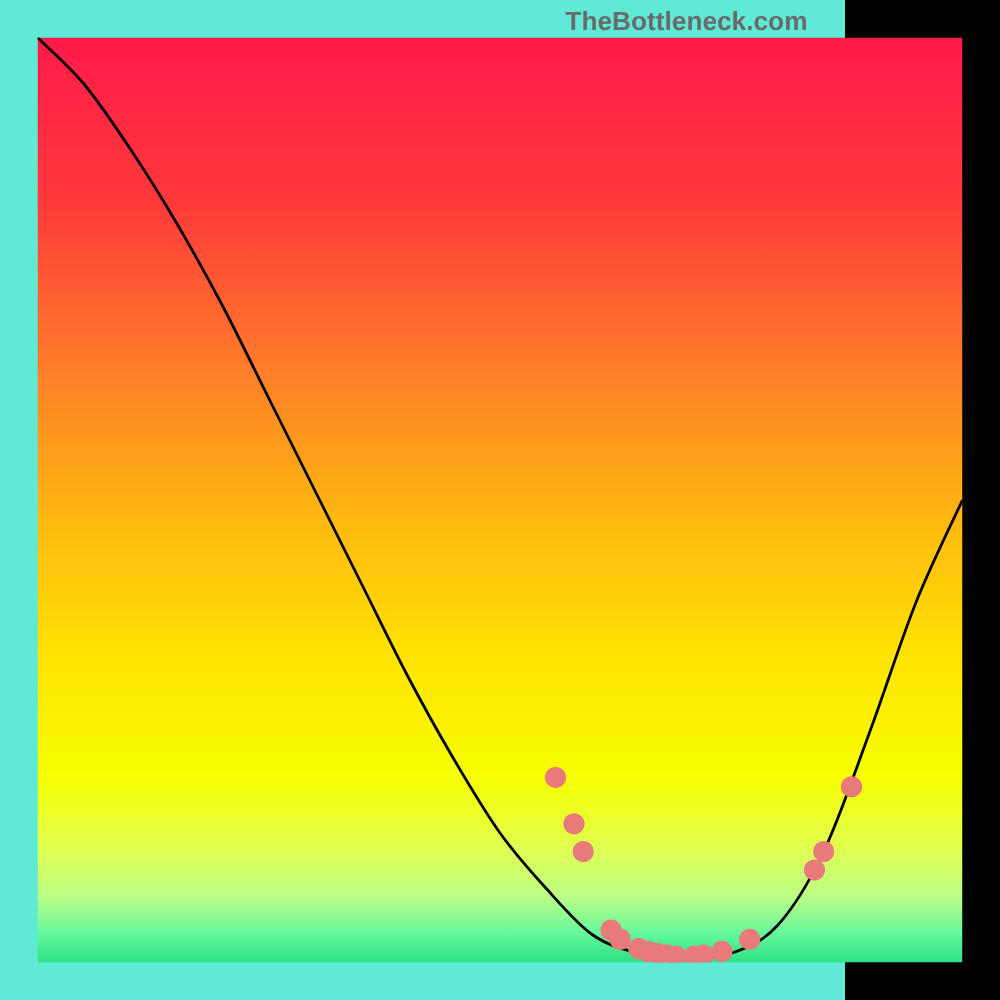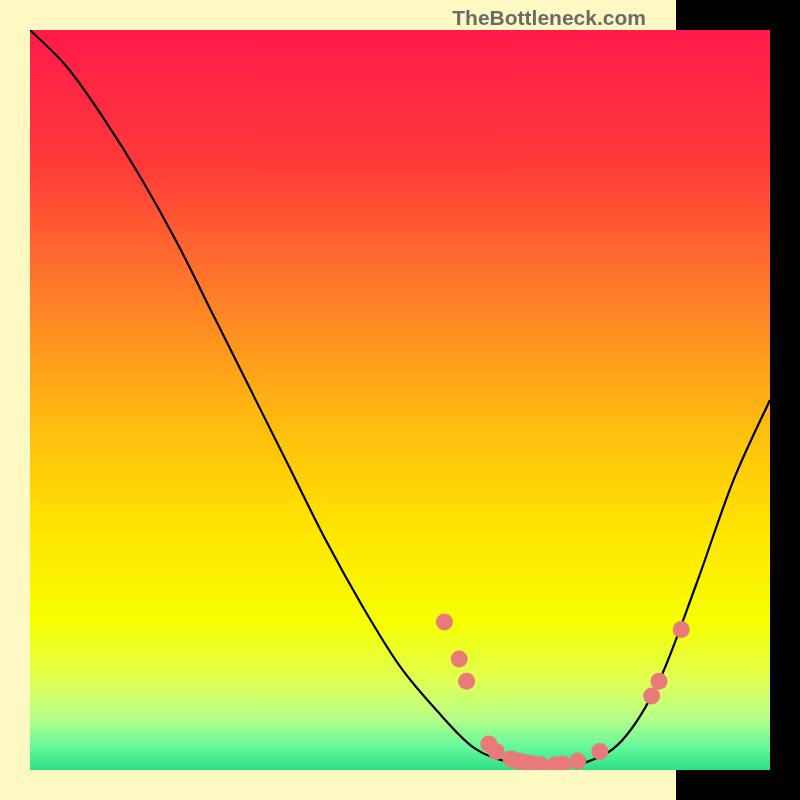--- a/index.html
+++ b/index.html
@@ -1,21 +1,21 @@
 <!DOCTYPE html>
 <html><head>
 <meta charset="utf-8">
 <style>
   * { margin: 0; padding: 0; box-sizing: border-box; }
   body { background: #000; width: 800px; height: 800px; overflow: hidden; position: relative; }
   .chart-container {
     position: absolute;
     width: 676px;
     height: 800px;
-    background: #fef9c3;
+    background: #5eead4;
   }
   .plot-area {
     position: absolute;
     left: 30px;
     top: 30px;
     width: 740px;
     height: 740px;
   }
   .gradient-bg {
     position: absolute;

